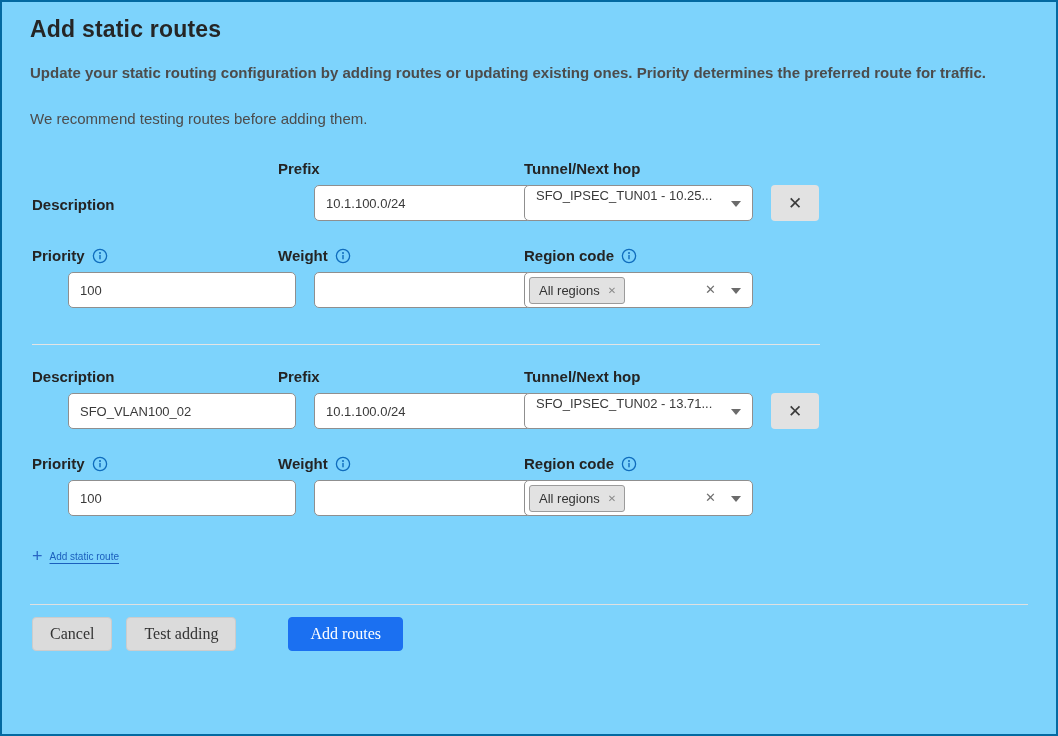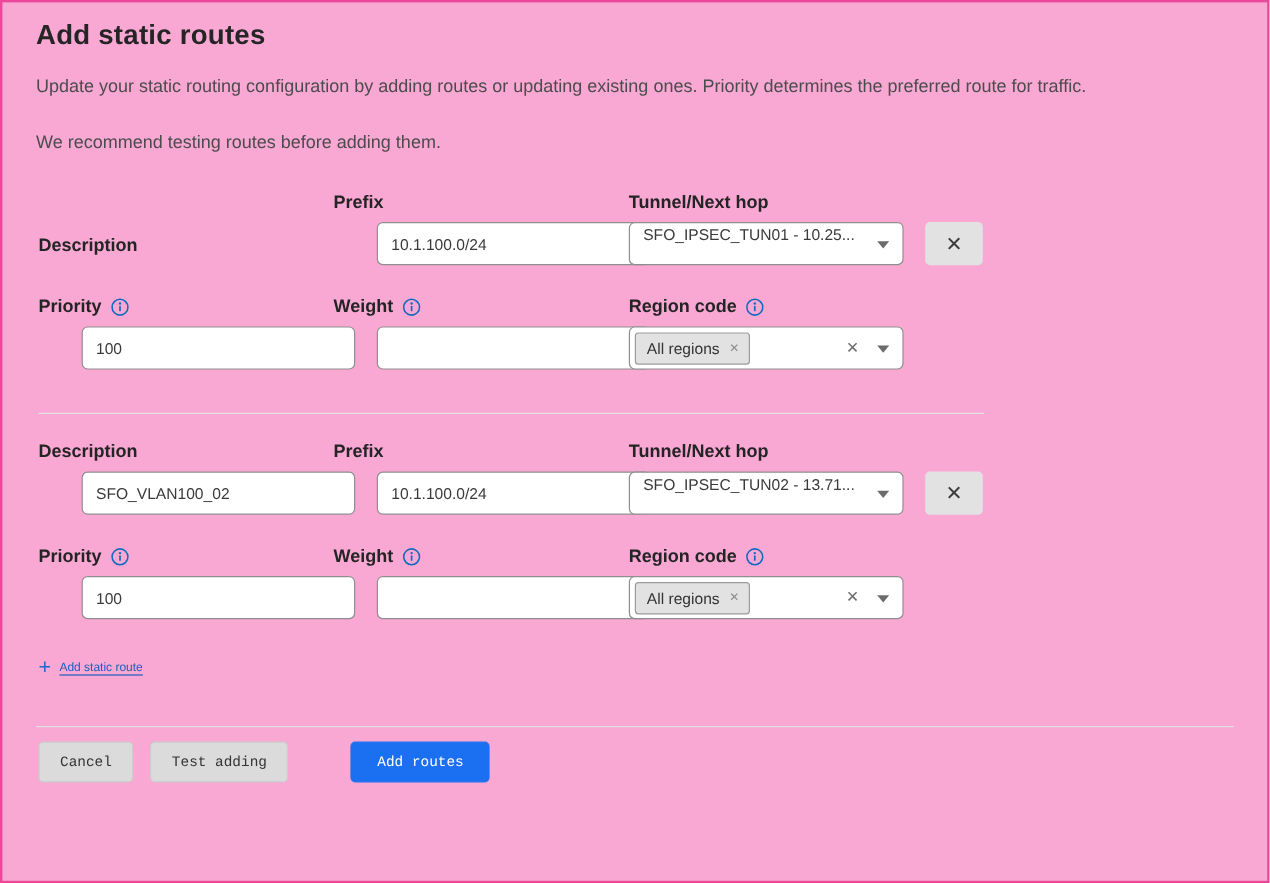--- a/index.html
+++ b/index.html
@@ -1,29 +1,29 @@
 <!DOCTYPE html>
 <html><head>
 <meta charset="utf-8">
 <style>
   * { box-sizing: border-box; margin: 0; padding: 0; }
   html, body { width: 1058px; height: 736px; background: #fff; }
   body { font-family: "Liberation Sans", sans-serif; }
   .window {
     width: 1058px; height: 736px;
-    border: 2px solid #ec4899;
-    background: #f9a8d4;
+    border: 2px solid #0369a1;
+    background: #7dd3fc;
     padding: 14px 28px 0 28px;
     overflow: hidden;
   }
   .page-title {
     font-size: 23px; font-weight: 700; color: #252525;
     letter-spacing: 0.2px;
   }
-  .page-desc { margin-top: 21px; font-size: 15px; color: #4c4c4c; }
+  .page-desc { margin-top: 21px; font-size: 15px; color: #4c4c4c; font-weight: bold; }
   .page-note { margin-top: 29px; font-size: 15px; color: #4c4c4c; }
 
   .route-block { margin-top: 33px; }
   .route-block.second { margin-top: 23px; }
 
   .grid {
     display: grid;
     grid-template-columns: 228px 228px 229px 48px;
     column-gap: 18px;
     align-items: end;
@@ -119,21 +119,21 @@
     border: none; border-top: 1px solid #e4e4e4;
     width: 788px; margin-left: 2px;
   }
 
   .footer {
     margin-top: 12px; margin-left: 2px;
     display: flex; align-items: center; gap: 14px;
   }
   .btn {
     height: 34px; border-radius: 4px; cursor: pointer;
-    font-size: 12px; font-family: Liberation Mono, monospace;
+    font-size: 16px; font-family: Liberation Serif, serif;
     padding: 0 17px;
   }
   .btn.secondary {
     background: #dbdbdb; border: 1px solid #cccccc; color: #333;
   }
   .btn.primary {
     background: #1b70f1; border: 1px solid #1b70f1; color: #fff;
     padding: 0 21px;
     margin-left: 38px;
   }

